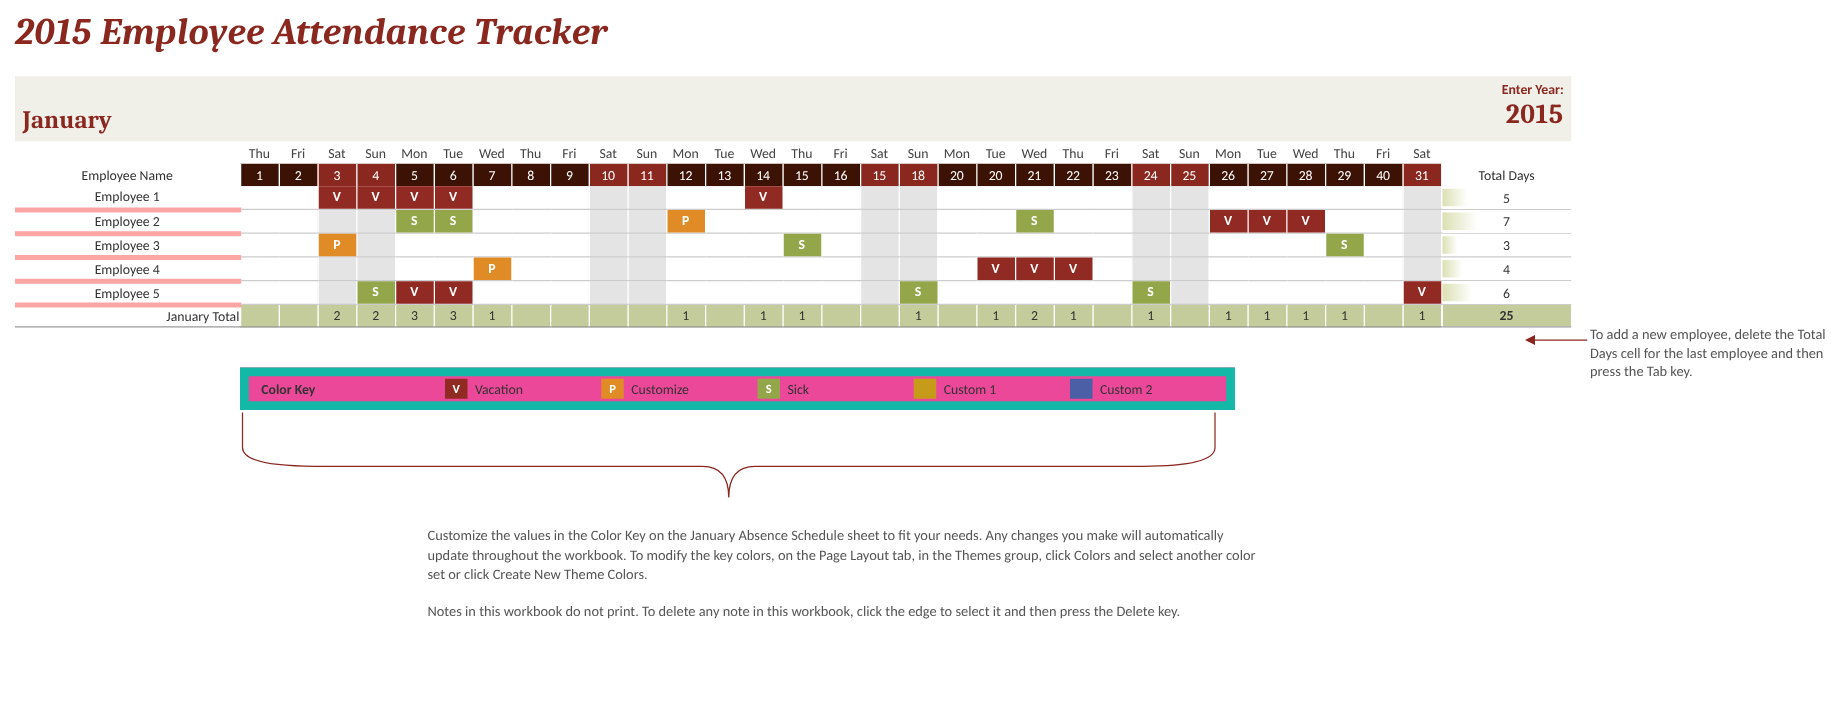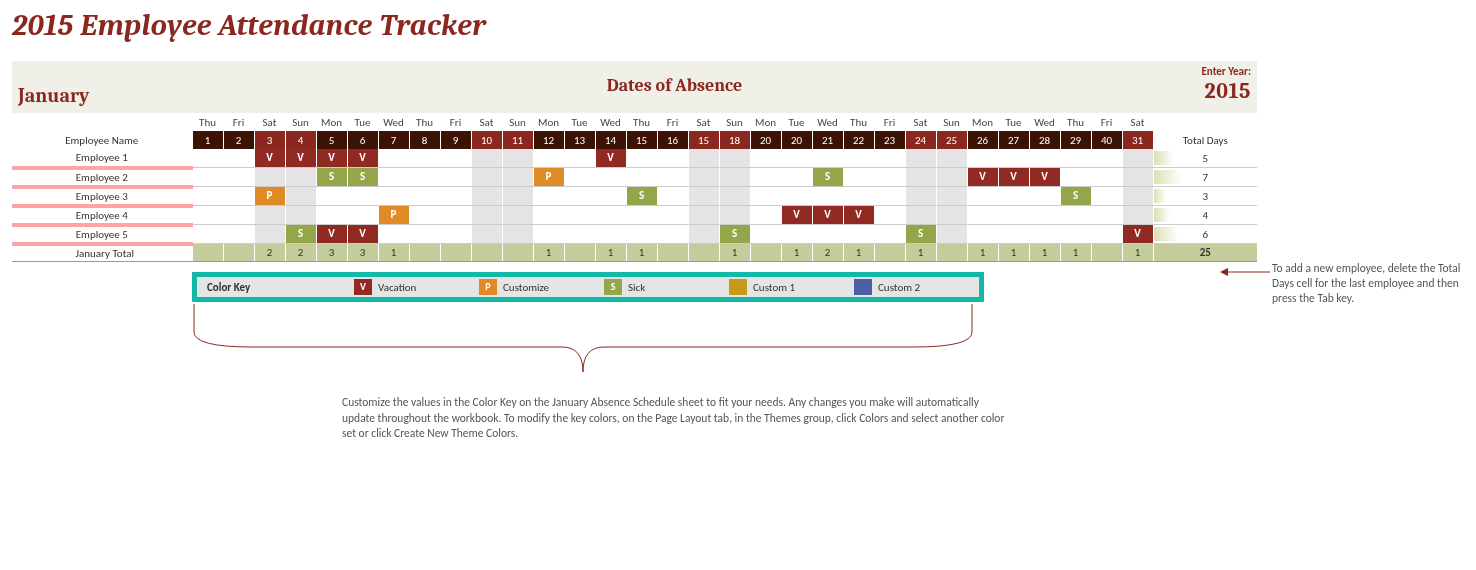--- a/index.html
+++ b/index.html
@@ -156,36 +156,36 @@
   .c-C1 { background: #c79b1a; }
   .c-C2 { background: #4a5fa5; }
   tr.totalrow td.cell, tr.totalrow td.empname, tr.totalrow td.tot {
     background: #c3cc9a;
     color: #333;
     border-bottom: 1px solid #999;
     font-size: 11px;
   }
   tr.totalrow td.empname {
     background: #fff;
-    text-align: center;
+    text-align: right;
     padding-left: 6px;
   }
   tr.totalrow td.tot {
     font-weight: 700;
   }
   .colorkey {
-    margin-top: 10px;
+    margin-top: 32px;
     margin-left: 180px;
     width: 782px;
-    background: #e5e5e5;
+    background: #ec4899;
     height: 20px;
     display: flex;
     align-items: center;
     font-size: 11px;
-    border: 5px solid #14b8a6;
+    border: 7px solid #14b8a6;
   }
   .colorkey .cklabel {
     font-weight: 700;
     padding: 0 10px;
     width: 150px;
   }
   .colorkey .sw {
     display: inline-block;
     width: 18px;
     height: 16px;
@@ -235,21 +235,20 @@
 </style>
 </head>
 <body>
 
 <h1 class="title">2015 Employee Attendance Tracker</h1>
 
 <div class="sheet">
 
   <div class="header-band">
     <div class="month-label">January</div>
-    <div class="dates-title">Dates of Absence</div>
     <div class="enter-year">
       <div class="lbl">Enter Year:</div>
       <div class="yr">2015</div>
     </div>
   </div>
 
   <table class="tracker">
     <colgroup>
       <col class="name">
       <col class="day" span="31">
@@ -564,20 +563,21 @@
         </span>
       </span>
   </div>
 
   <svg class="brace-svg" viewBox="0 0 782 90" preserveAspectRatio="none">
     <path d="M 2 2 L 2 30 Q 2 45 60 45 L 370 45 Q 391 45 391 70 Q 391 45 412 45 L 722 45 Q 780 45 780 30 L 780 2" fill="none" stroke="#8a2820" stroke-width="1"></path>
   </svg>
 
   <div class="note1">
     <p>Customize the values in the Color Key on the January Absence Schedule sheet to fit your needs. Any changes you make will automatically update throughout the workbook.  To modify the key colors, on the Page Layout tab,  in the Themes group, click Colors and select another color set or click Create New Theme Colors.</p>
+    <p>Notes in this workbook do not print. To delete any note in this workbook, click the edge to select it and then press the Delete key.</p>
   </div>
 
   <div class="side-note">
     <svg class="arrow" width="50" height="12" style="left:-52px;">
       <line x1="50" y1="6" x2="6" y2="6" stroke="#8a2820" stroke-width="1"></line>
       <path d="M 0 6 L 8 2 L 8 10 Z" fill="#8a2820"></path>
     </svg>
     <span>To add a new employee, delete the Total Days cell for the last employee and then press the Tab key.</span>
   </div>
 

